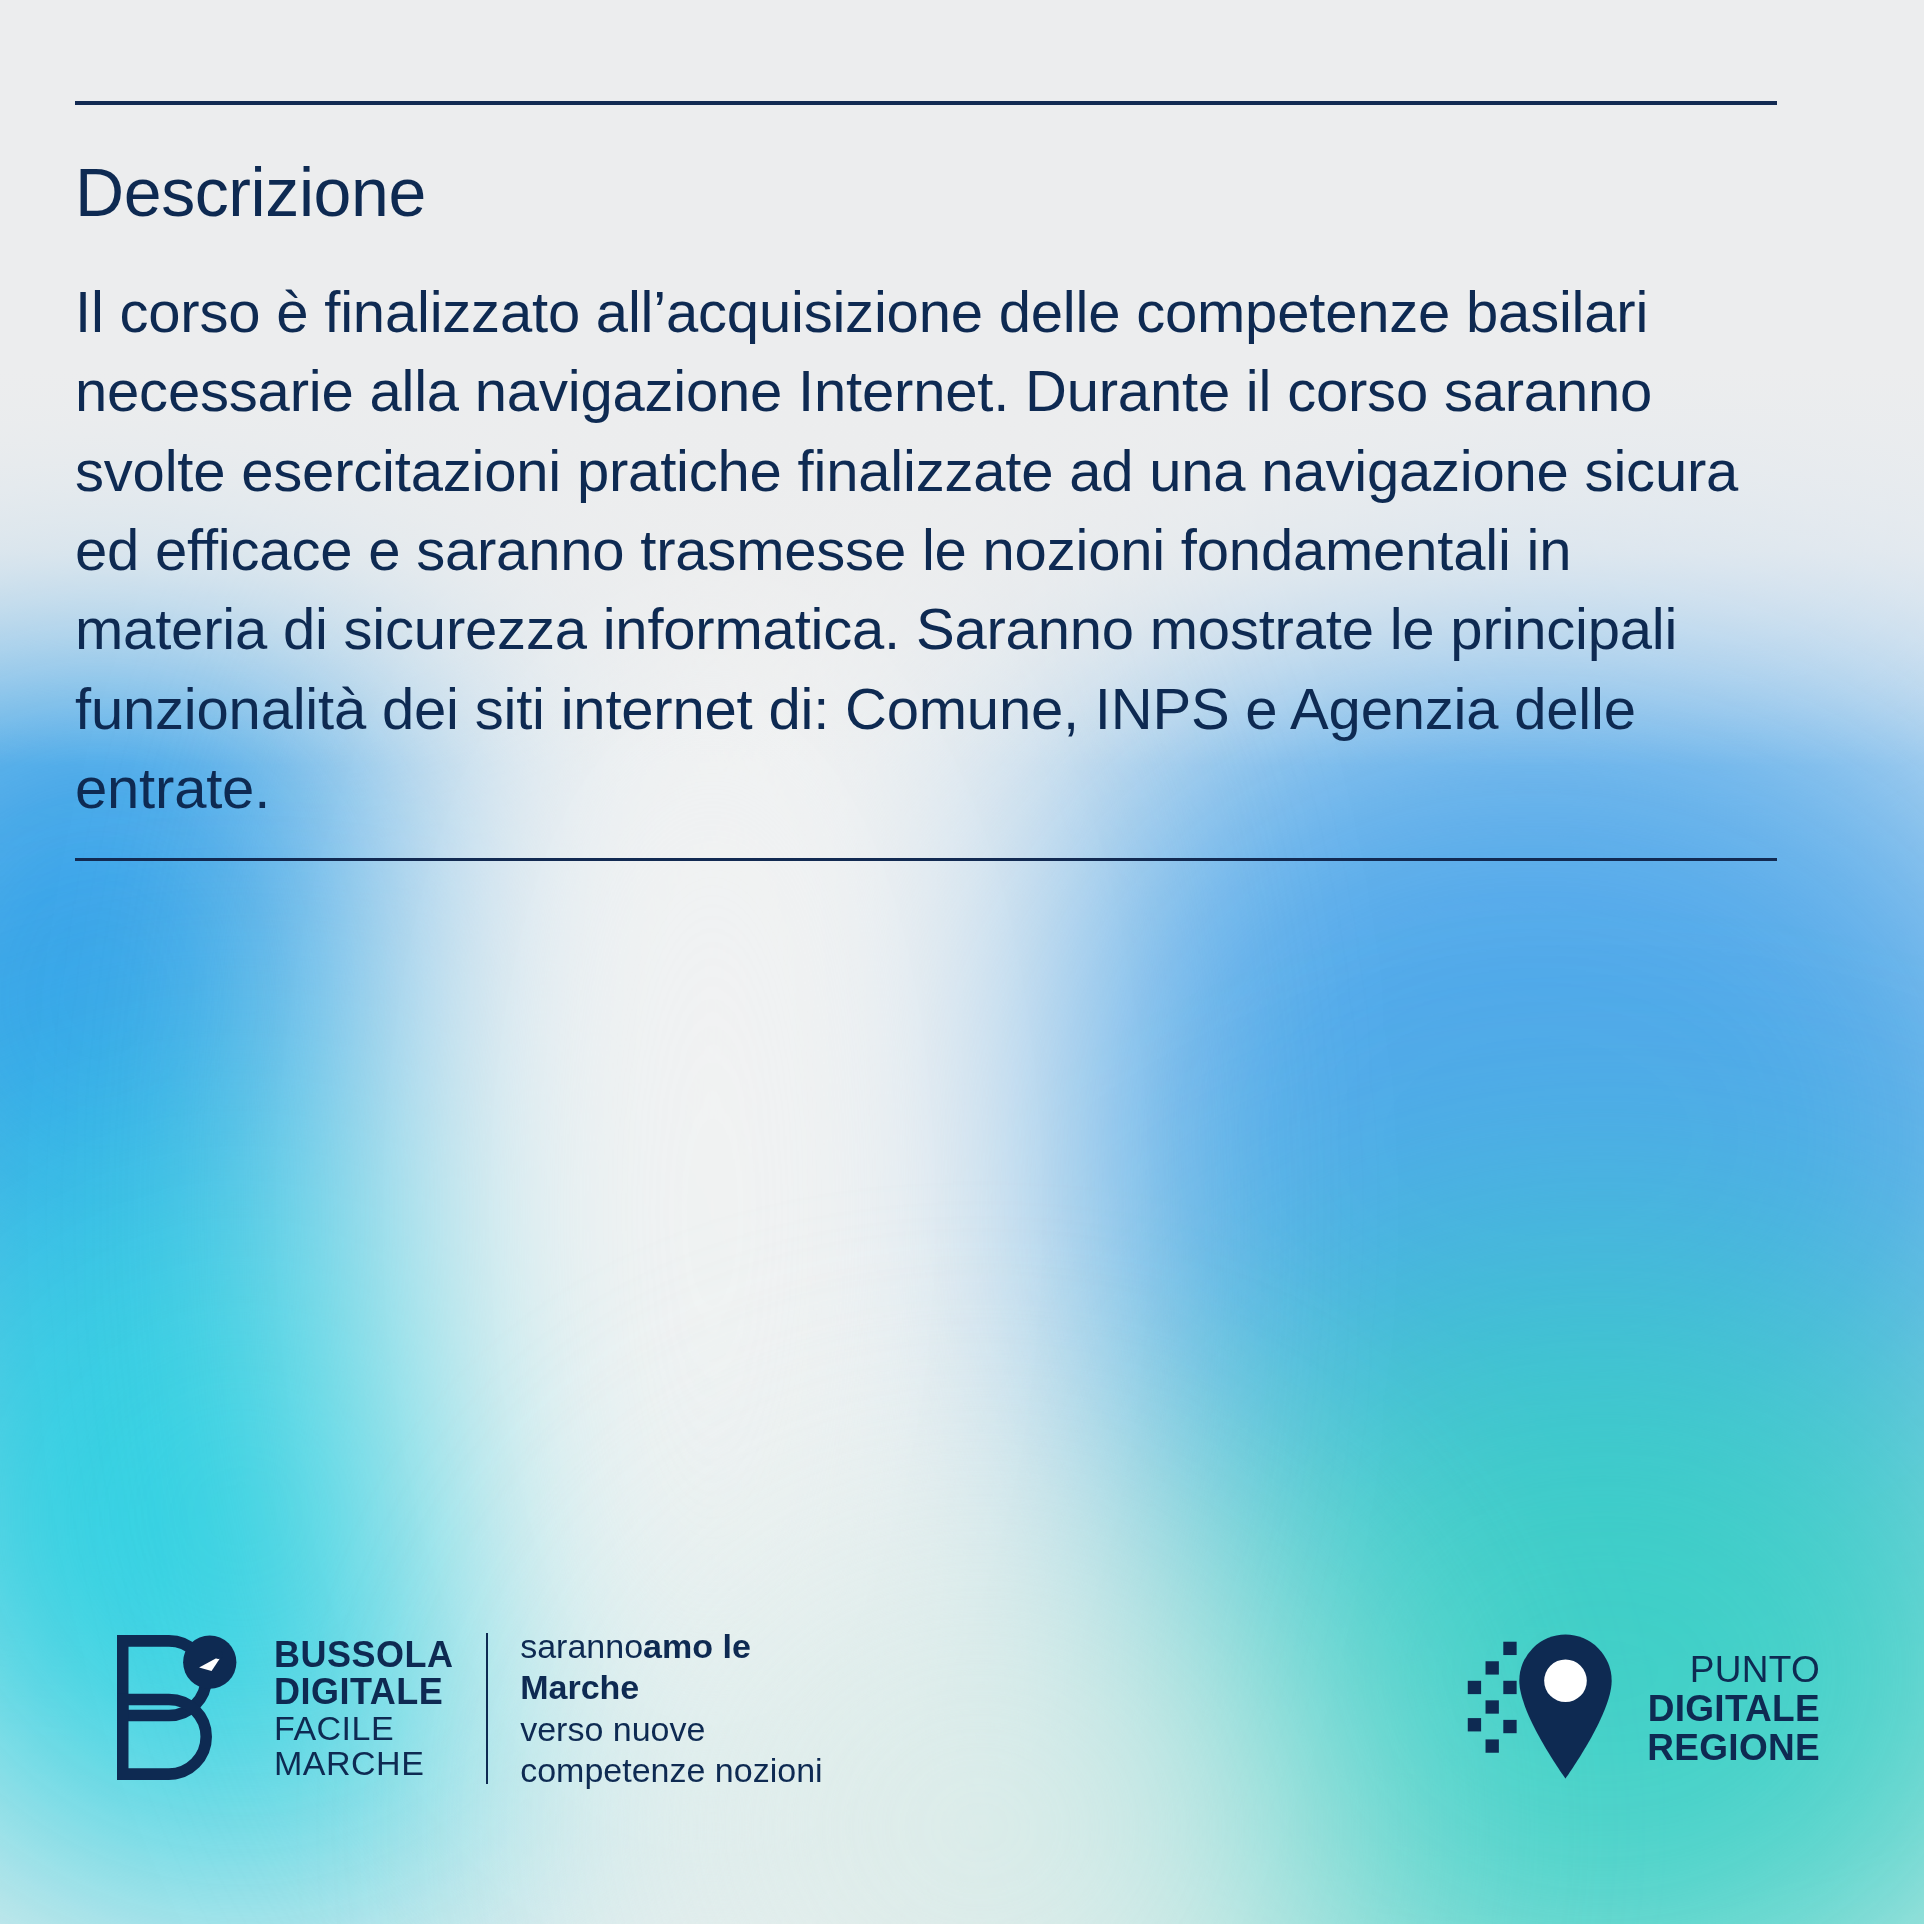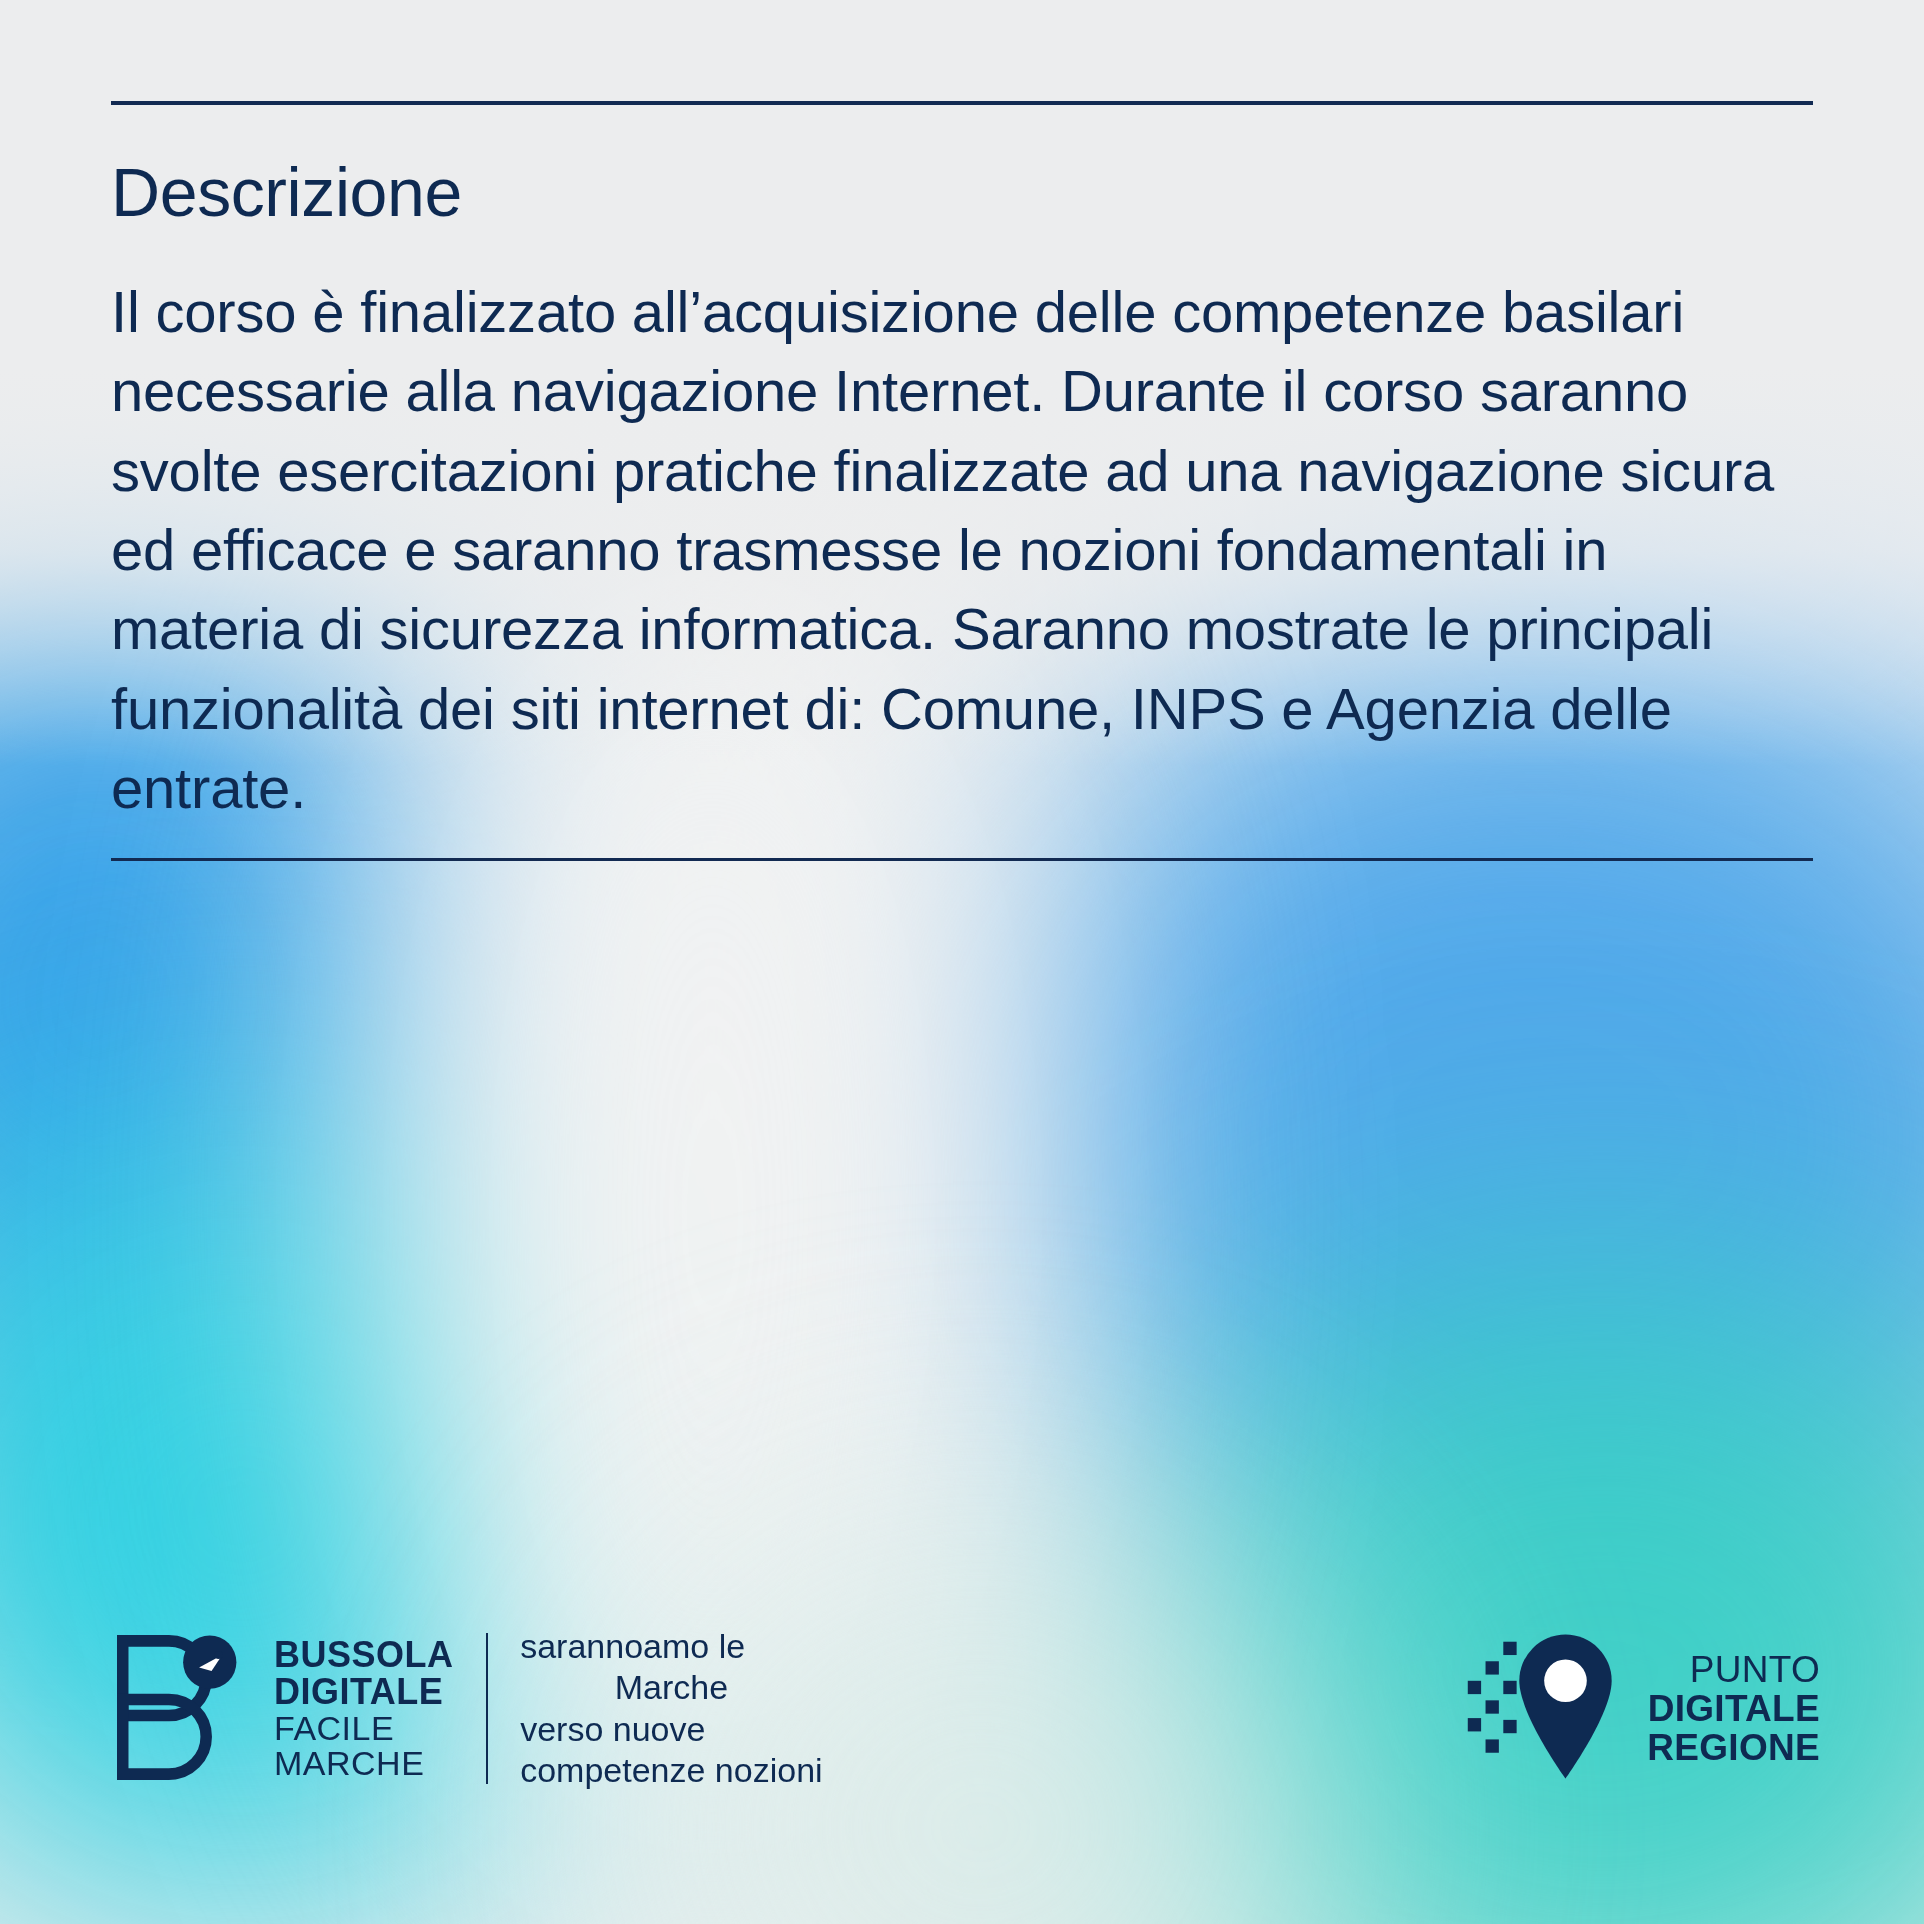--- a/index.html
+++ b/index.html
@@ -80,21 +80,21 @@
     position: absolute;
     left: 0; right: 0; top: 0;
     height: 766px;
     background: linear-gradient(180deg, #ecedee 0%, #ecedee 48%, rgba(236,237,238,0.75) 72%, rgba(236,237,238,0) 100%);
   }
 
   
   .content {
     position: relative;
     z-index: 2;
-    padding: 0 111px;
+    padding: 0 75px;
   }
 
   .rule {
     height: 3.6px;
     background: #122a52;
     width: 1702px;
   }
   .rule-top { margin-top: 101px; }
   .rule-bottom { margin-top: 30px; }
 
@@ -167,21 +167,21 @@
     height: 151px;
     background: #0e2a52;
     margin: 0 32px;
   }
 
   .claim {
     color: #0e2a52;
     font-size: 34px;
     line-height: 1.22;
   }
-  .claim .strong { font-weight: 400; text-align: center; }
+  .claim .strong { font-weight: 700; }
 
   .footer-right {
     display: flex;
     align-items: center;
     gap: 30px;
   }
   .pdf-words {
     display: flex;
     flex-direction: column;
     line-height: 1.06;

